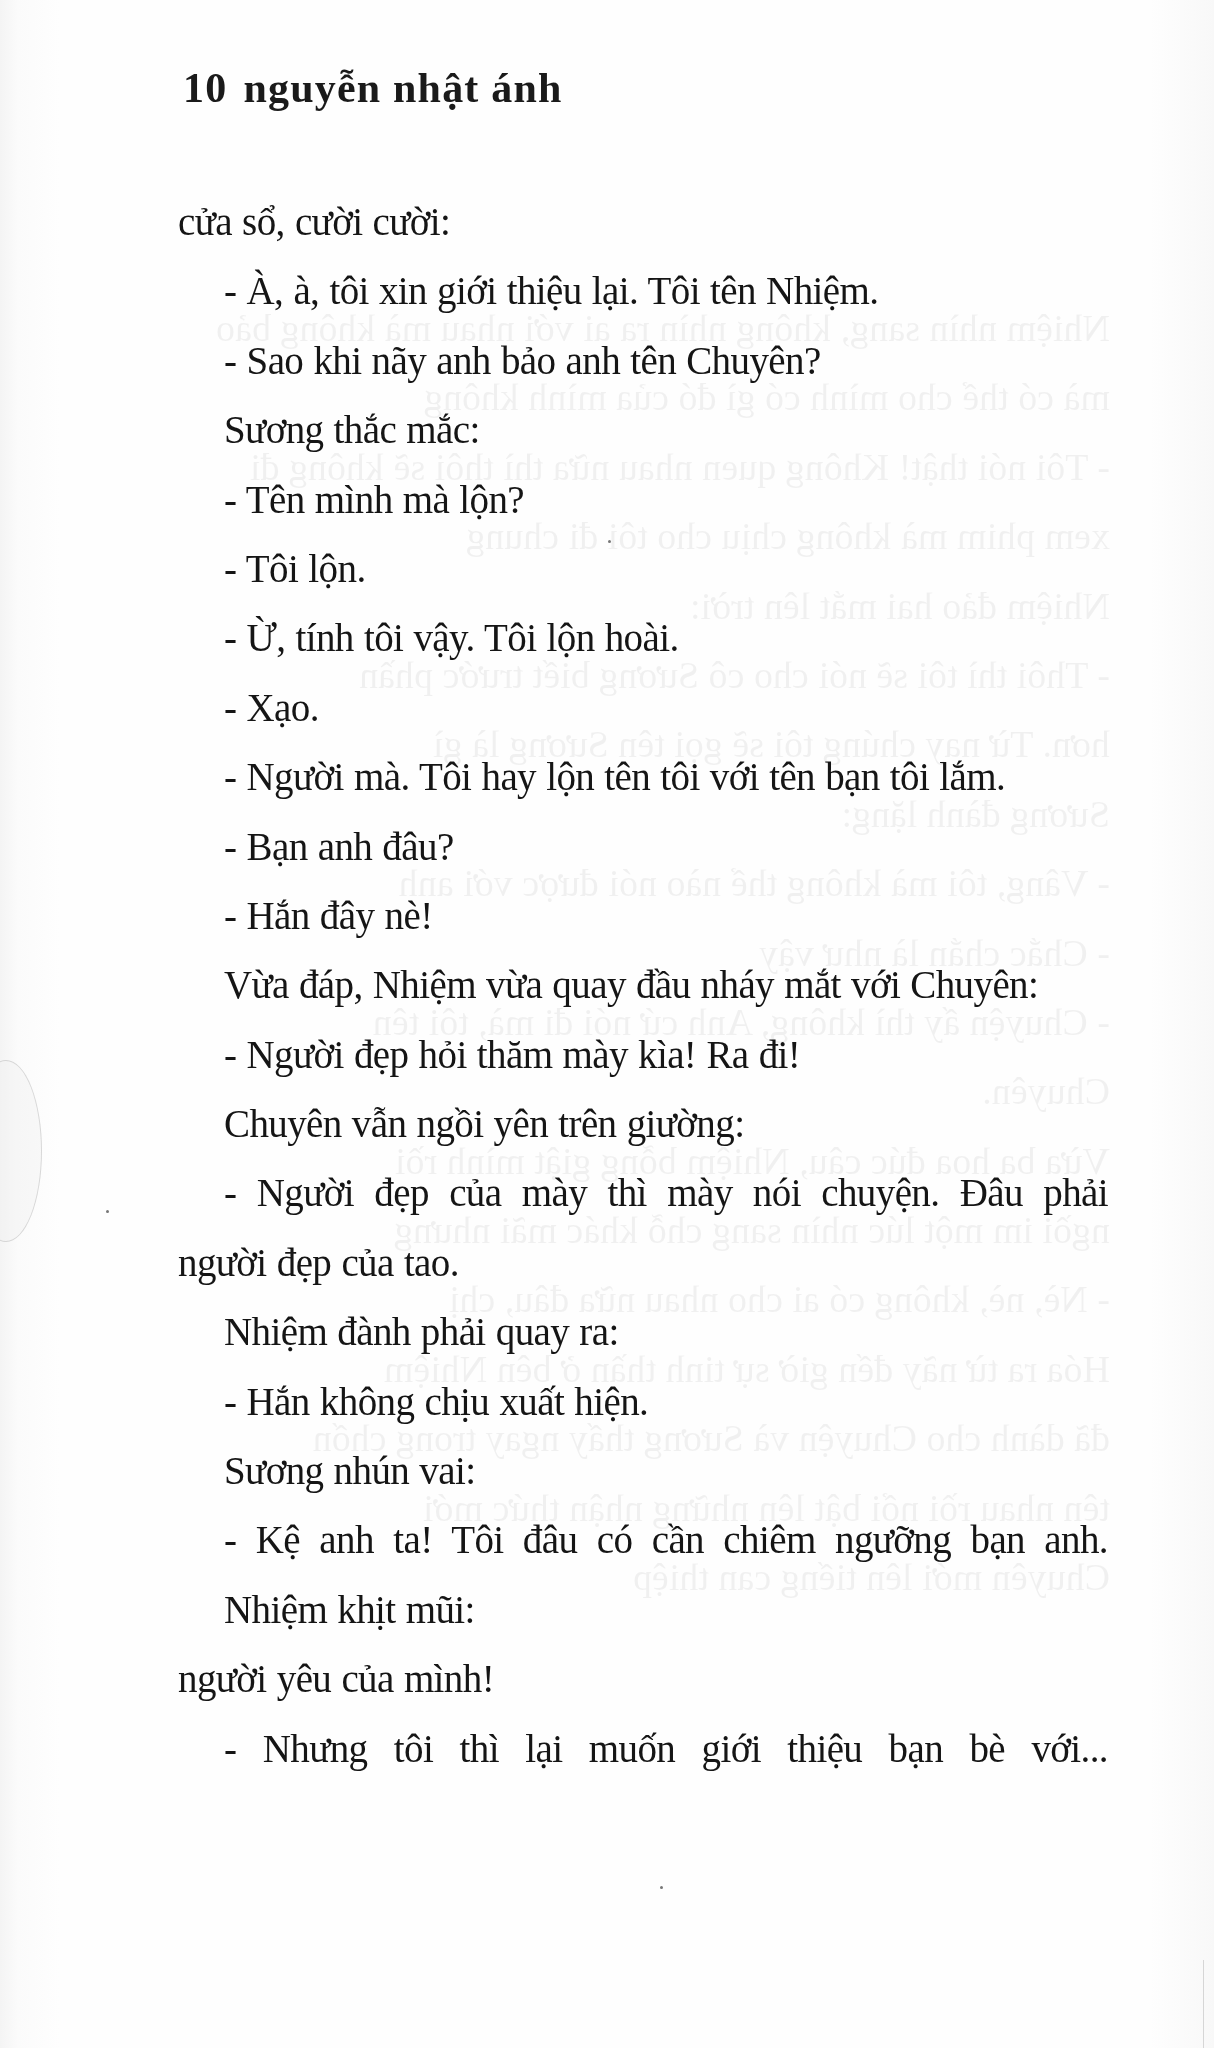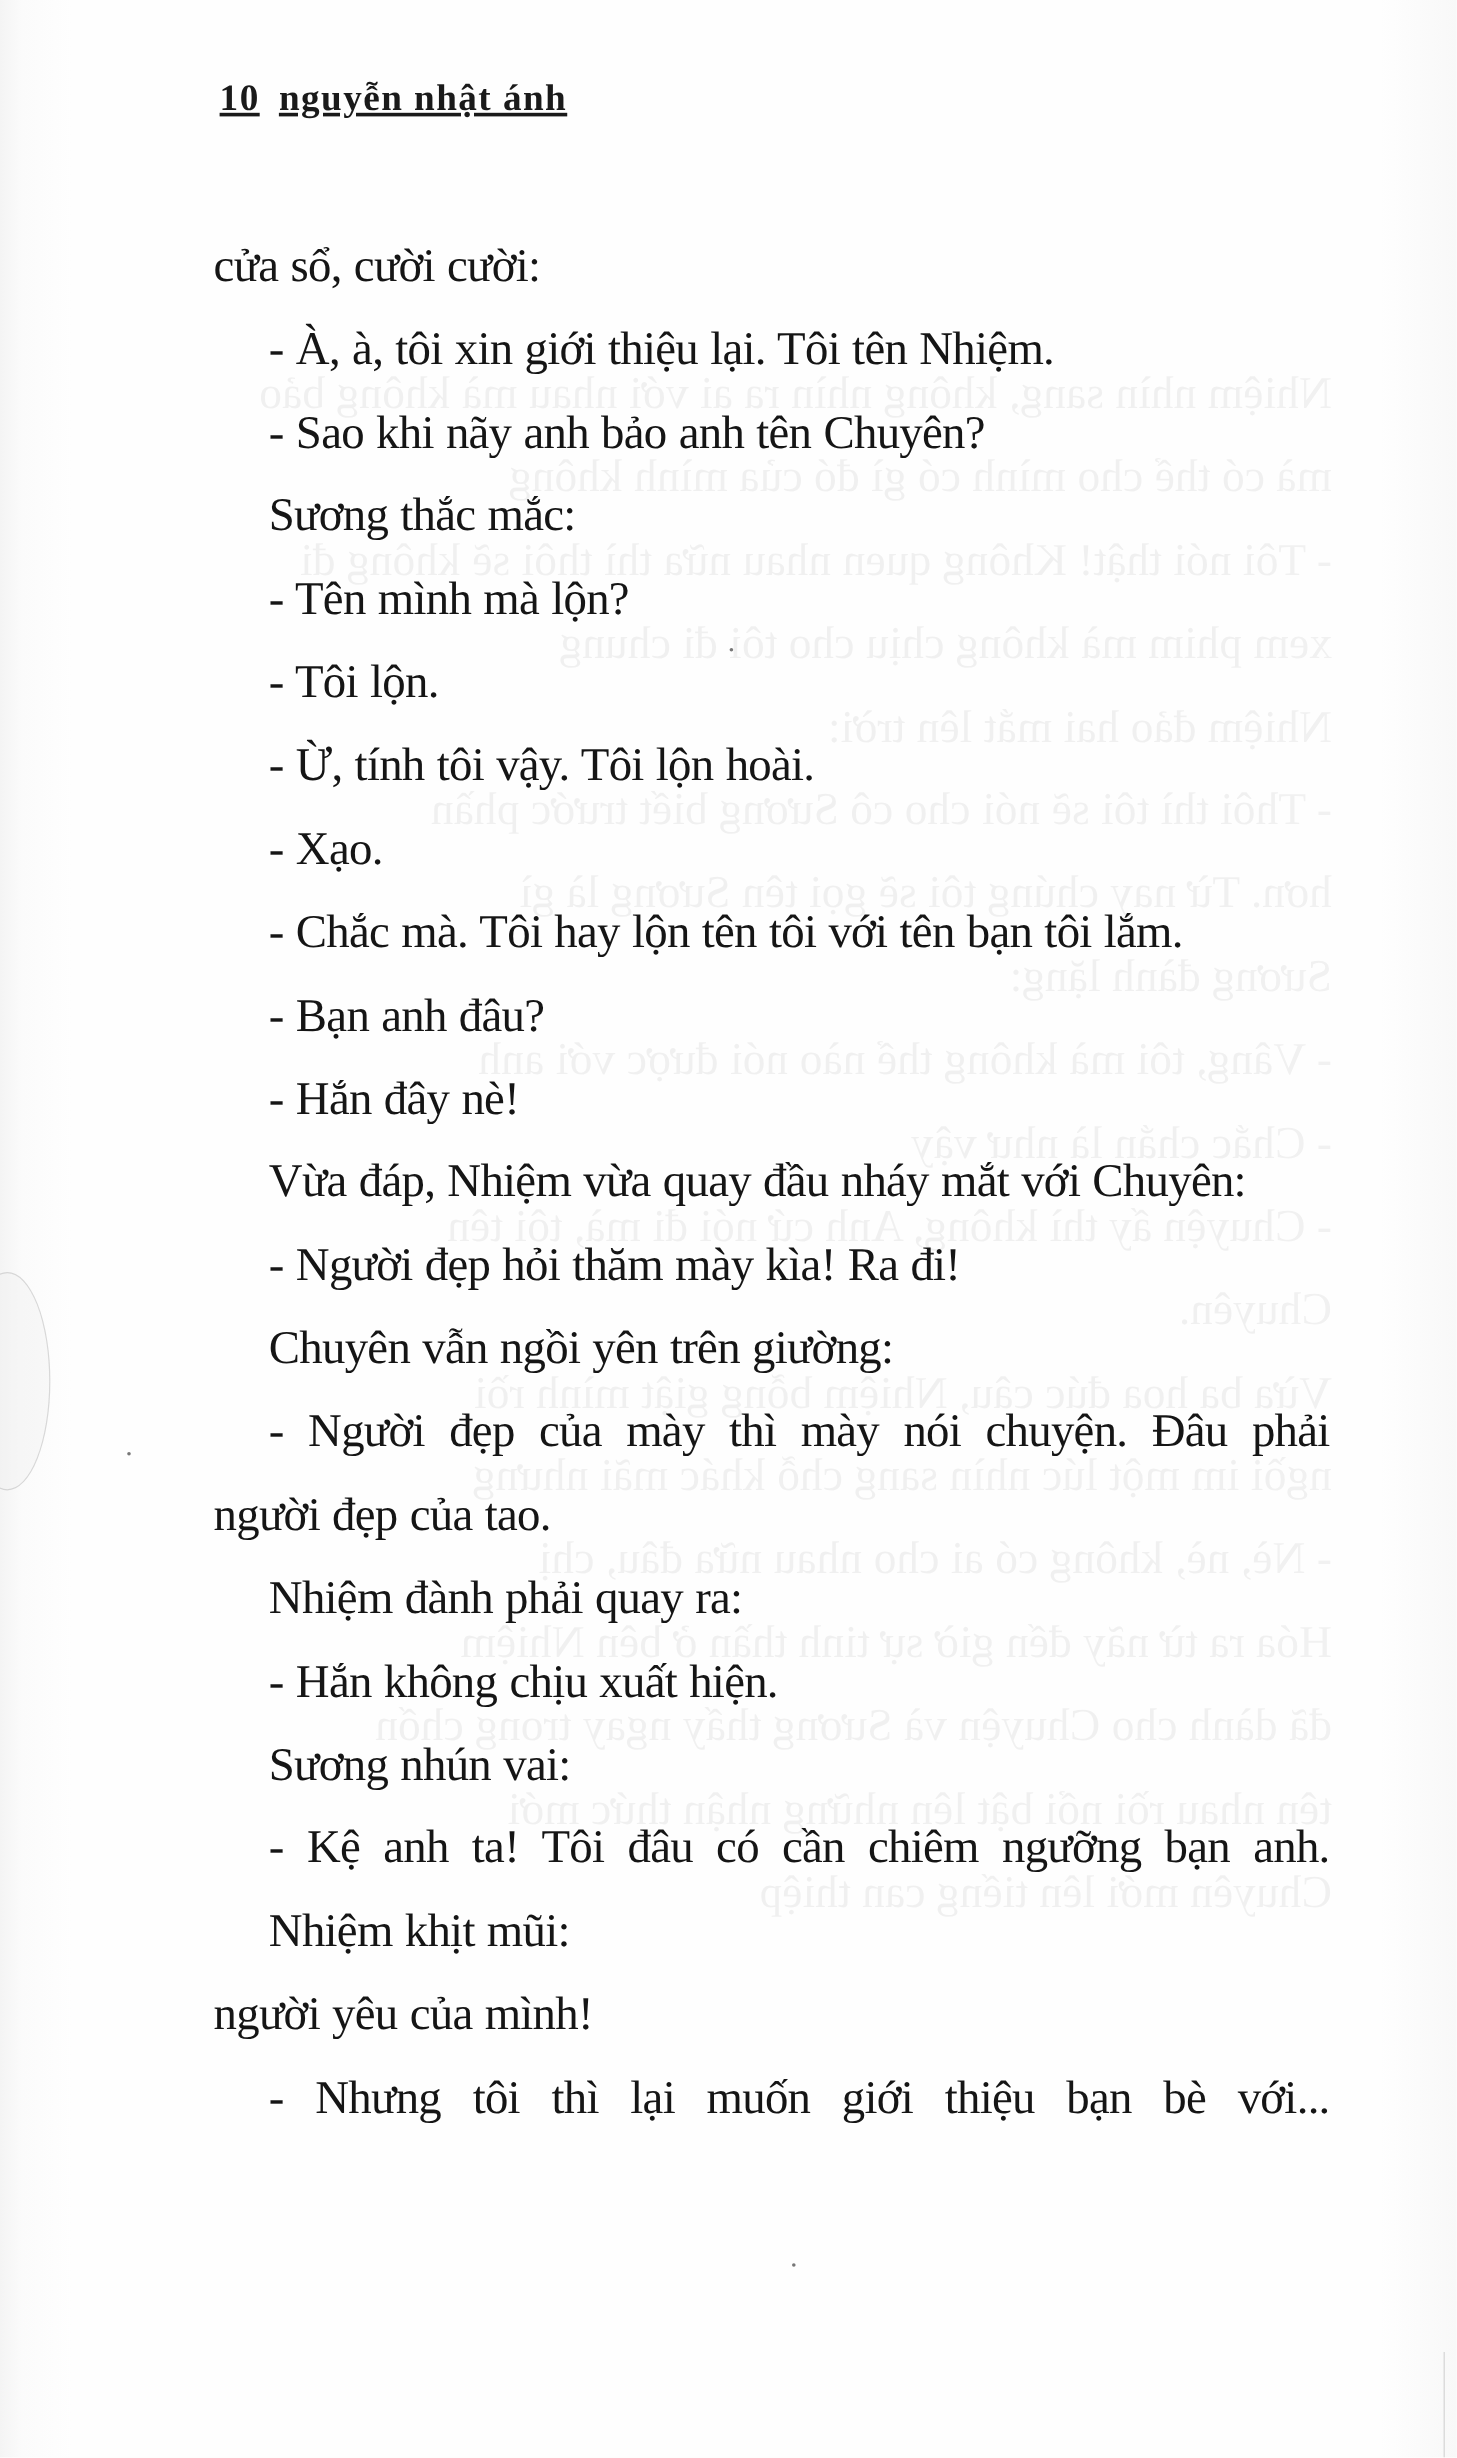--- a/index.html
+++ b/index.html
@@ -19,26 +19,25 @@
     position: absolute;
     left: 0; top: 0;
     width: 1214px;
     height: 2048px;
     background: linear-gradient(90deg, #f4f4f4 0px, #fbfbfb 18px, #fefefe 60px, #fefefe 1150px, #f8f8f8 1214px);
   }
   .header {
     position: absolute;
     left: 183px;
     top: 64px;
-    font-size: 31px;
+    font-size: 42px;
     font-weight: bold;
     letter-spacing: 1.2px;
     color: #1a1a1a;
     white-space: nowrap;
-    text-decoration: underline;
   }
   .header .page-num {
     margin-right: 16px;
   }
   .body-text {
     position: absolute;
     left: 178px;
     top: 194px;
     width: 930px;
   }
@@ -139,21 +138,21 @@
 
   <div class="body-text" id="body-text">
       <div class="line">cửa sổ, cười cười:</div>
       <div class="line indent">- À, à, tôi xin giới thiệu lại. Tôi tên Nhiệm.</div>
       <div class="line indent">- Sao khi nãy anh bảo anh tên Chuyên?</div>
       <div class="line indent">Sương thắc mắc:</div>
       <div class="line indent">- Tên mình mà lộn?</div>
       <div class="line indent">- Tôi lộn.</div>
       <div class="line indent">- Ừ, tính tôi vậy. Tôi lộn hoài.</div>
       <div class="line indent">- Xạo.</div>
-      <div class="line indent">- Chắc mà. Tôi hay lộn tên tôi với tên bạn tôi lắm.</div>
+      <div class="line indent">- Người mà. Tôi hay lộn tên tôi với tên bạn tôi lắm.</div>
       <div class="line indent">- Bạn anh đâu?</div>
       <div class="line indent">- Hắn đây nè!</div>
       <div class="line indent">Vừa đáp, Nhiệm vừa quay đầu nháy mắt với Chuyên:</div>
       <div class="line indent">- Người đẹp hỏi thăm mày kìa! Ra đi!</div>
       <div class="line indent">Chuyên vẫn ngồi yên trên giường:</div>
       <div class="line indent justify">- Người đẹp của mày thì mày nói chuyện. Đâu phải</div>
       <div class="line">người đẹp của tao.</div>
       <div class="line indent">Nhiệm đành phải quay ra:</div>
       <div class="line indent">- Hắn không chịu xuất hiện.</div>
       <div class="line indent">Sương nhún vai:</div>

